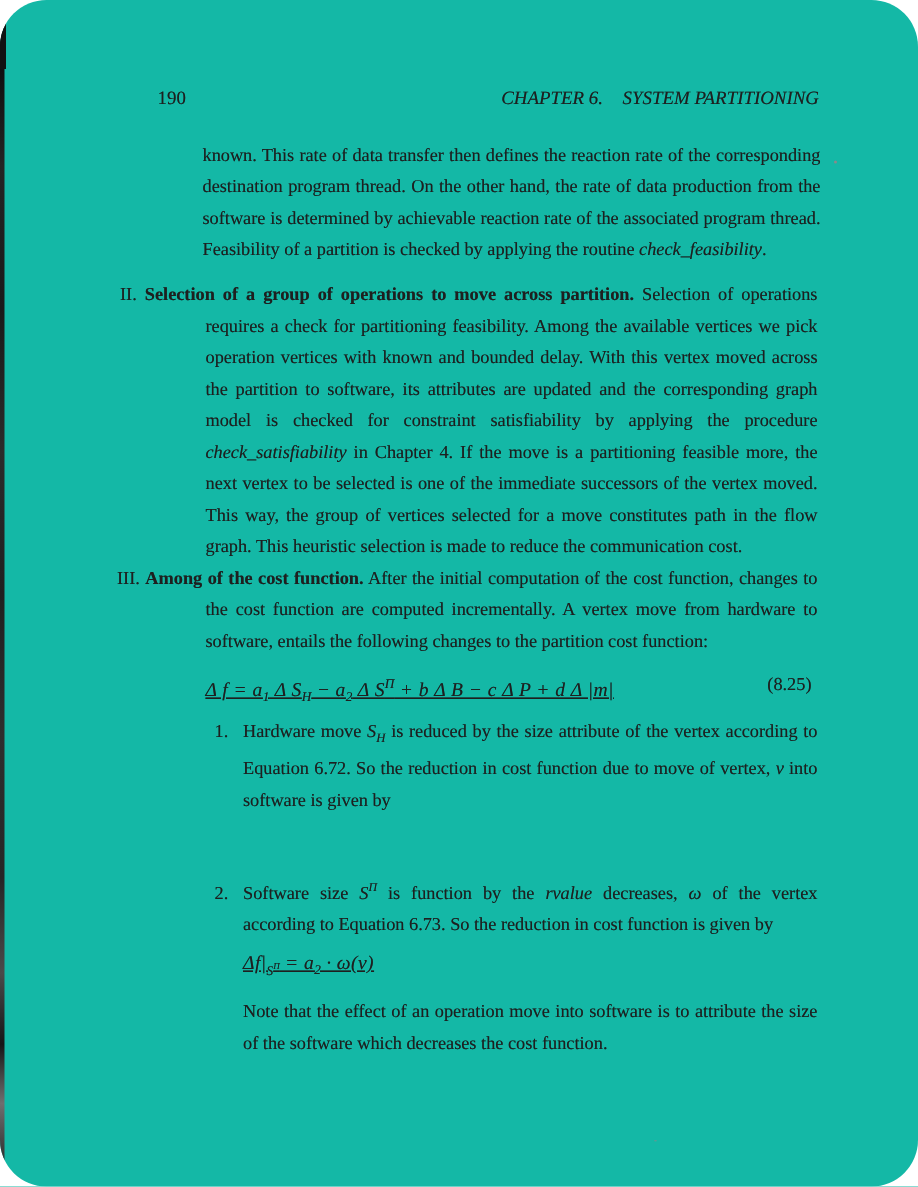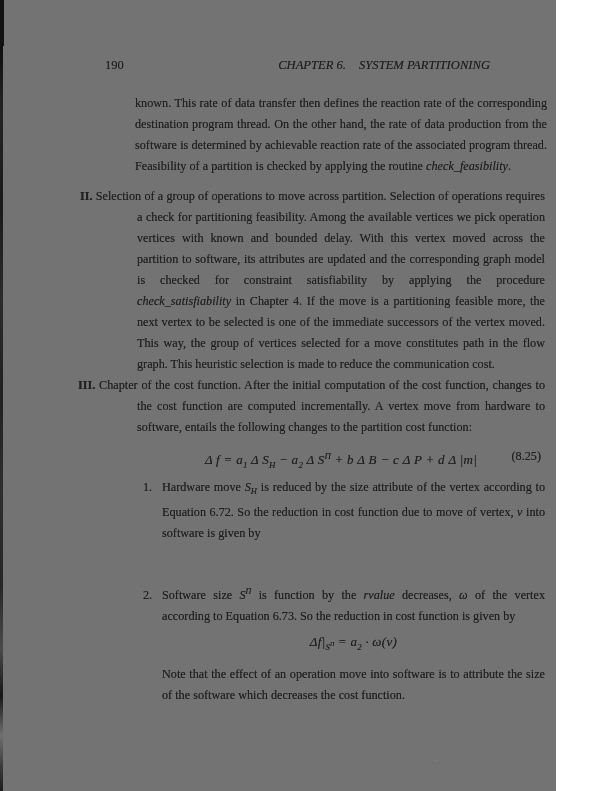--- a/index.html
+++ b/index.html
@@ -3,24 +3,25 @@
 <meta charset="utf-8">
 <style>
   html, body { margin: 0; padding: 0; }
   body {
     width: 612px; height: 791px;
     background: #ffffff;
     font-family: "Liberation Serif", serif;
   }
   .page {
     position: relative;
-    width: 556px; height: 791px;
-    background: #737373;
+    width: 612px; height: 791px;
+    background: #14b8a6;
     overflow: hidden;
     color: #1f1f1f;
+    border-radius: 31px;
   }
   .scan-edge {
     position: absolute; left: 0; top: 0;
     width: 3px; height: 791px;
     background: linear-gradient(to bottom,
       #141414 0%, #101010 6%, #242424 14%, #1a1a1a 26%,
       #2b2b2b 38%, #202020 50%, #2e2e2e 62%, #262626 74%,
       #4a4a4a 82%, #161616 88%, #6f6f6f 93%, #3a3a3a 97%, #1c1c1c 100%);
   }
   .scan-edge-top {
@@ -42,30 +43,30 @@
     display: flex; justify-content: space-between; align-items: baseline;
     font-size: 12.6px;
     text-shadow: 0 0 0.4px rgba(10,10,10,0.5);
   }
   .running-head { font-style: italic; }
   .running-head .gap { display: inline-block; width: 13px; }
 
   .intro   { position: absolute; top: 93px;  left: 135px; width: 412px; }
   .item-ii  { position: absolute; top: 186px; left: 137px; width: 408px; text-indent: -57px; }
   .item-iii { position: absolute; top: 375px; left: 137px; width: 408px; text-indent: -59px; }
-  .item-label { font-weight: bold; }
-  .item-heading { font-weight: normal; }
+  .item-label { font-weight: normal; }
+  .item-heading { font-weight: bold; }
 
   .eq {
     font-style: italic;
     font-size: 13px;
     line-height: 18px;
     letter-spacing: 0.3px;
-    text-align: center;
     text-shadow: 0 0 0.4px rgba(10,10,10,0.5);
+    text-decoration: underline;
   }
   .eq sub, .eq sup { font-size: 68%; letter-spacing: 0; }
   .eq sub sub { font-size: 80%; }
   .eq-main { position: absolute; top: 447px; left: 137px; width: 408px; }
   .eq-number {
     position: absolute; right: 4px; top: 0;
     font-style: normal; letter-spacing: 0; font-size: 12.2px;
   }
   .eq-1 { position: absolute; top: 549px; left: 162px; width: 383px; }
   .eq-2 { position: absolute; top: 633px; left: 162px; width: 383px; }
@@ -92,21 +93,21 @@
 
   <div class="header">
     <span class="page-number">190</span>
     <span class="running-head"><span>CHAPTER 6.</span><span class="gap"></span><span>SYSTEM PARTITIONING</span></span>
   </div>
 
   <div class="txt intro"><span>known. This rate of data transfer then defines the reaction rate of the corresponding destination program thread. On the other hand, the rate of data production from the software is determined by achievable reaction rate of the associated program thread. Feasibility of a partition is checked by applying the routine </span><span class="it">check_feasibility</span><span>.</span></div>
 
   <div class="txt item-ii"><span class="item-label">II.</span> <span class="item-heading">Selection of a group of operations to move across partition.</span><span> Selection of operations requires a check for partitioning feasibility. Among the available vertices we pick operation vertices with known and bounded delay. With this vertex moved across the partition to software, its attributes are updated and the corresponding graph model is checked for constraint satisfiability by applying the procedure </span><span class="it">check_satisfiability</span><span> in Chapter 4. If the move is a partitioning feasible more, the next vertex to be selected is one of the immediate successors of the vertex moved. This way, the group of vertices selected for a move constitutes path in the flow graph. This heuristic selection is made to reduce the communication cost.</span></div>
 
-  <div class="txt item-iii"><span class="item-label">III.</span> <span class="item-heading">Chapter of the cost function.</span><span> After the initial computation of the cost function, changes to the cost function are computed incrementally. A vertex move from hardware to software, entails the following changes to the partition cost function:</span></div>
+  <div class="txt item-iii"><span class="item-label">III.</span> <span class="item-heading">Among of the cost function.</span><span> After the initial computation of the cost function, changes to the cost function are computed incrementally. A vertex move from hardware to software, entails the following changes to the partition cost function:</span></div>
 
   <div class="eq eq-main">
     <span><span>Δ f = a</span><sub>1</sub><span> Δ S</span><sub>H</sub><span> − a</span><sub>2</sub><span> Δ S</span><sup>Π</sup><span> + b Δ B − c Δ P + d Δ |m|</span></span>
     <span class="eq-number">(8.25)</span>
   </div>
 
   <div class="txt sub-item sub-1"><span class="sub-label">1.</span><span>Hardware move </span><span class="it">S</span><sub class="it">H</sub><span> is reduced by the size attribute of the vertex according to Equation 6.72. So the reduction in cost function due to move of vertex, </span><span class="it">v</span><span> into software is given by</span></div>
 
 
   <div class="txt sub-item sub-2"><span class="sub-label">2.</span><span>Software size </span><span class="it">S</span><sup class="it">Π</sup><span> is function by the </span><span class="it">rvalue</span><span> decreases, </span><span class="it">ω</span><span> of the vertex according to Equation 6.73. So the reduction in cost function is given by</span></div>

